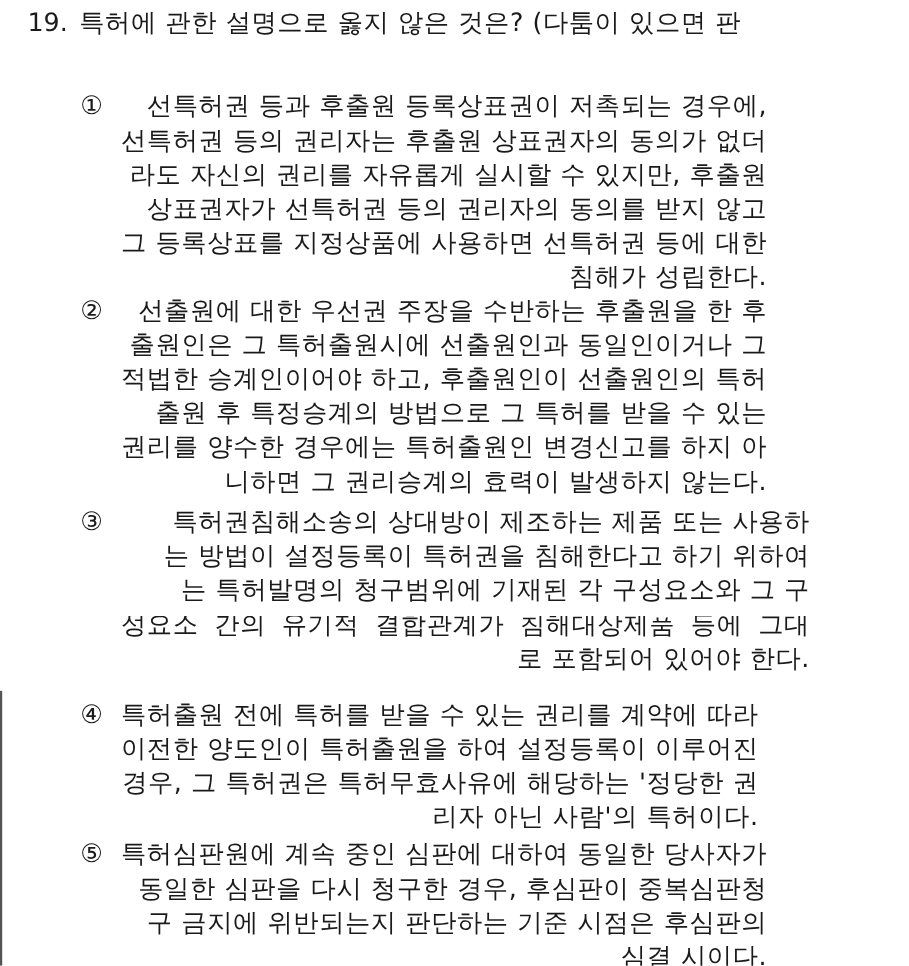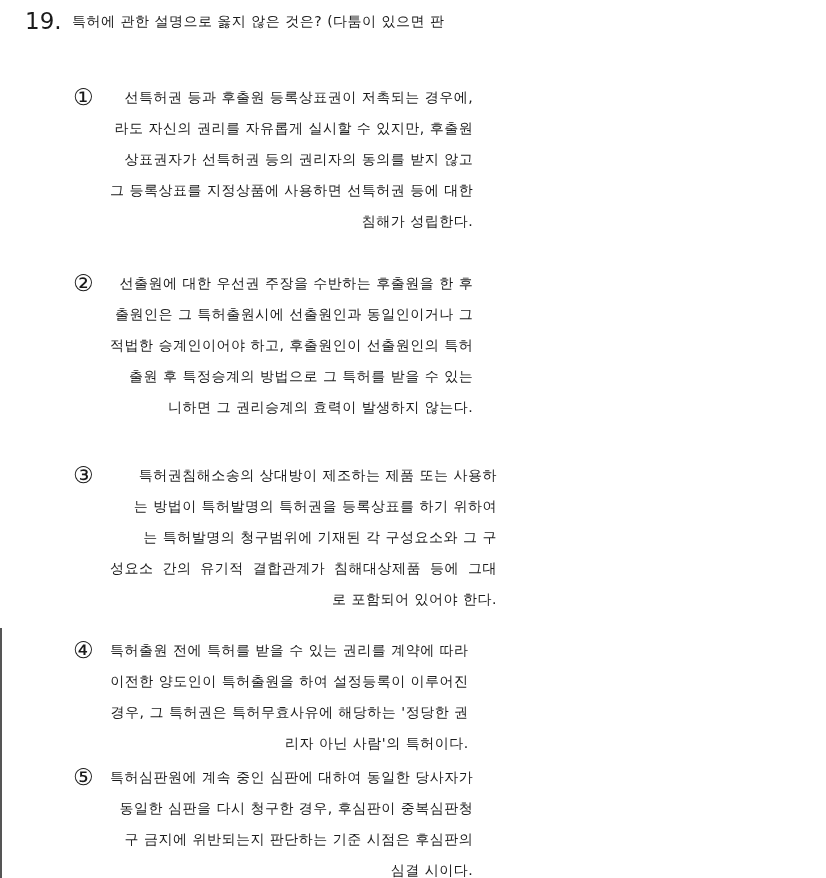--- a/index.html
+++ b/index.html
@@ -13,21 +13,21 @@
     background: #555555;
   }
   .question {
     position: absolute; left: 25px; top: 6px; width: 790px;
   }
   .q-number {
     position: absolute; left: 0; top: 0; font-size: 23px; line-height: 31px;
   }
   .q-lines { position: absolute; left: 47px; top: 0; }
   .line {
-    display: block; font-size: 14px; line-height: 31px; height: 31px;
+    display: block; font-size: 23px; line-height: 31px; height: 31px;
     white-space: nowrap; letter-spacing: 0.5px;
   }
   .option { position: absolute; left: 73px; width: 740px; }
   .opt-marker {
     position: absolute; left: 0; top: 0; font-size: 23px; line-height: 31px;
   }
   .opt-lines { position: absolute; left: 37px; top: 0; text-align: right; }
   .clipped { overflow: hidden; }
   .clipped > span { display: block; transform: translateY(-6px); }
 </style>
@@ -40,43 +40,45 @@
   <span class="q-number">19.</span>
   <div class="q-lines">
     <span class="line">특허에 관한 설명으로 옳지 않은 것은? (다툼이 있으면 판</span>
   </div>
 </div>
 
 <div class="option" style="top:82px;">
   <span class="opt-marker">①</span>
   <div class="opt-lines">
     <span class="line">선특허권 등과 후출원 등록상표권이 저촉되는 경우에,</span>
+    <span class="line">선특허권 등의 권리자는 후출원 상표권자의 동의가 없더</span>
     <span class="line">라도 자신의 권리를 자유롭게 실시할 수 있지만, 후출원</span>
     <span class="line">상표권자가 선특허권 등의 권리자의 동의를 받지 않고</span>
     <span class="line">그 등록상표를 지정상품에 사용하면 선특허권 등에 대한</span>
     <span class="line">침해가 성립한다.</span>
   </div>
 </div>
 
 <div class="option" style="top:268px;">
   <span class="opt-marker">②</span>
   <div class="opt-lines">
     <span class="line">선출원에 대한 우선권 주장을 수반하는 후출원을 한 후</span>
     <span class="line">출원인은 그 특허출원시에 선출원인과 동일인이거나 그</span>
     <span class="line">적법한 승계인이어야 하고, 후출원인이 선출원인의 특허</span>
     <span class="line">출원 후 특정승계의 방법으로 그 특허를 받을 수 있는</span>
+    <span class="line">권리를 양수한 경우에는 특허출원인 변경신고를 하지 아</span>
     <span class="line">니하면 그 권리승계의 효력이 발생하지 않는다.</span>
   </div>
 </div>
 
 <div class="option" style="top:460px;">
   <span class="opt-marker">③</span>
   <div class="opt-lines">
     <span class="line">특허권침해소송의 상대방이 제조하는 제품 또는 사용하</span>
-    <span class="line">는 방법이 특허발명의 특허권을 등록상표를 하기 위하여</span>
+    <span class="line">는 방법이 설정등록이 특허권을 침해한다고 하기 위하여</span>
     <span class="line">는 특허발명의 청구범위에 기재된 각 구성요소와 그 구</span>
     <span class="line clipped" style="height:24px;margin-top:7px;font-family:Liberation Mono, monospace;">
         <span>성요소 간의 유기적 결합관계가 침해대상제품 등에 그대</span>
       </span>
     <span class="line">로 포함되어 있어야 한다.</span>
   </div>
 </div>
 
 <div class="option" style="top:635px;">
   <span class="opt-marker">④</span>

